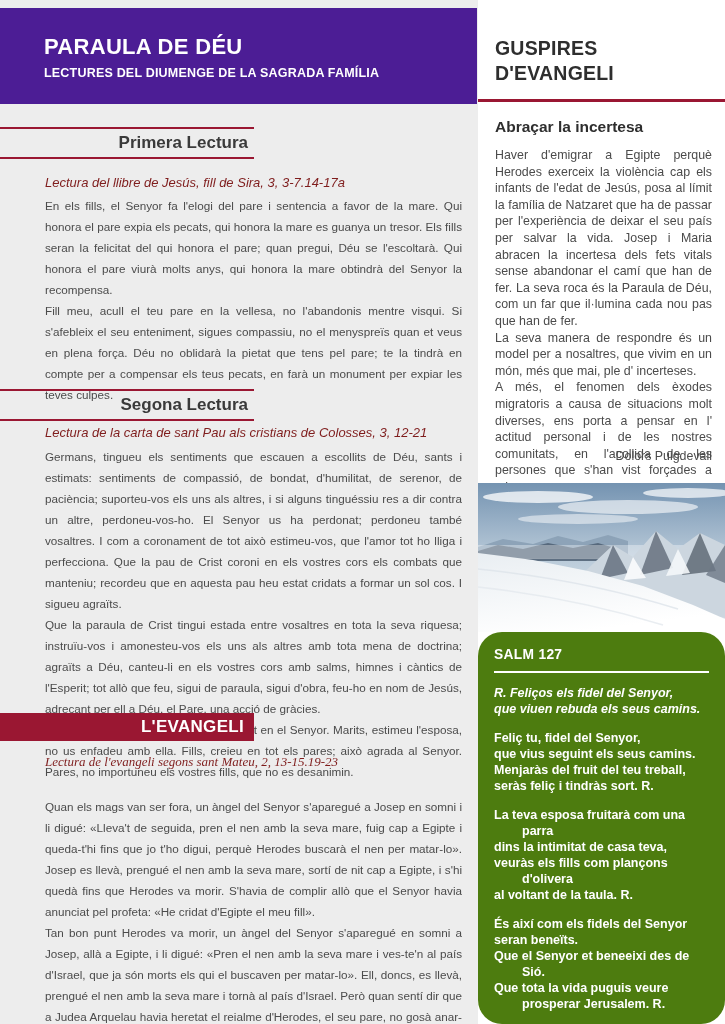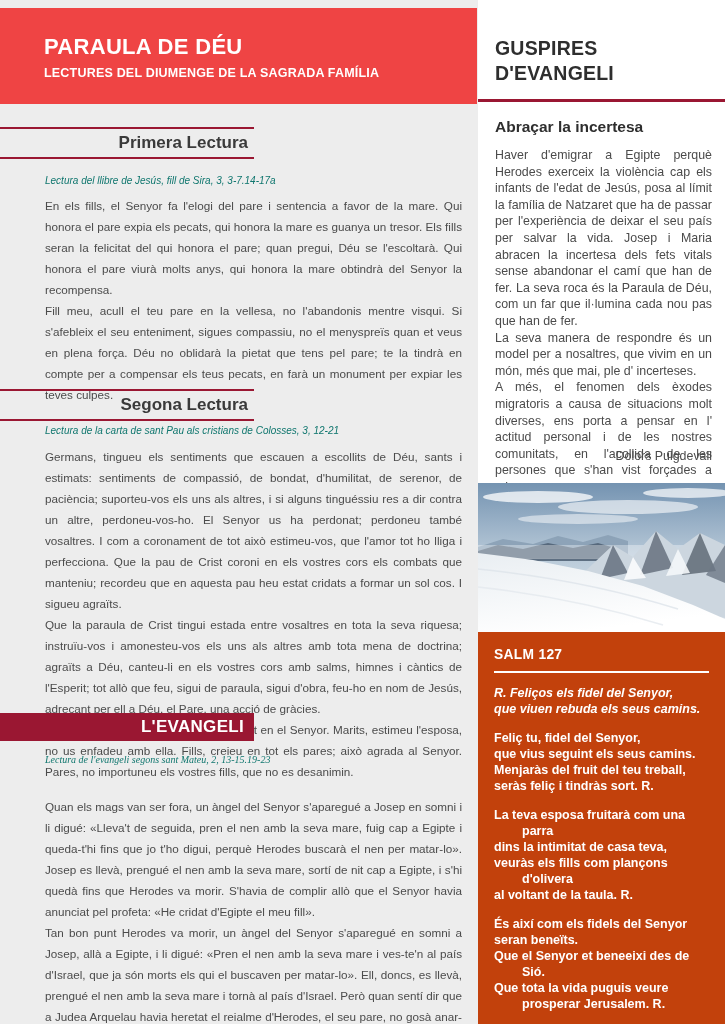--- a/index.html
+++ b/index.html
@@ -2,36 +2,36 @@
 <html><head>
 <meta charset="utf-8">
 <style>
   * { margin:0; padding:0; box-sizing:border-box; }
   html,body { width:725px; height:1024px; background:#ffffff; font-family:"Liberation Sans", sans-serif; }
   body { position:relative; overflow:hidden; }
 
   
   .left-col { position:absolute; left:0; top:0; width:478px; height:1024px; background:#ededed; }
 
-  .header-box { position:absolute; left:0; top:8px; width:477px; height:96px; background:#ef4444; color:#fff; padding:26px 0 0 44px; }
+  .header-box { position:absolute; left:0; top:8px; width:477px; height:96px; background:#4c1d95; color:#fff; padding:26px 0 0 44px; }
   .header-box .title { font-size:22px; font-weight:bold; letter-spacing:.3px; }
   .header-box .subtitle { font-size:12.5px; font-weight:bold; margin-top:6px; letter-spacing:.2px; }
 
   .section-strip { position:absolute; left:0; width:254px; height:32px;
     border-top:2.5px solid #9a1732; border-bottom:2.5px solid #9a1732;
     display:flex; align-items:center; justify-content:flex-end; padding-right:6px;
     font-size:17px; font-weight:bold; color:#3a3a3a; }
   .strip-1 { top:127px;align-items:center; }
   .strip-2 { top:389px; }
 
   .gospel-strip { position:absolute; left:0; top:713px; width:254px; height:28px; background:#9a1732;
     display:flex; align-items:center; justify-content:flex-end; padding-right:10px;
     font-size:17px; font-weight:bold; color:#ffffff; letter-spacing:.3px; }
 
-  .intro { position:absolute; left:45px; width:420px; font-style:italic; font-size:10px; color:#0f766e; }
+  .intro { position:absolute; left:45px; width:420px; font-style:italic; font-size:13px; color:#7f1d1d; }
   .intro-1 { top:175px; }
   .intro-2 { top:425px; }
   .intro-3 { top:754px;font-family:Liberation Serif, serif; }
 
   .body-block { position:absolute; left:45px; width:417px; font-size:11.7px; line-height:21px;
     text-align:justify; color:#4b4b4b; }
   .body-1 { top:195px; }
   .body-2 { top:446px; }
   .body-3 { top:796px; }
   .body-block p { margin:0; }
@@ -41,21 +41,21 @@
   .masthead-rule { position:absolute; left:478px; top:99px; width:247px; height:2.5px; background:#9a1732; }
 
   .article-title { position:absolute; left:495px; top:118px; font-size:15.5px; font-weight:bold; color:#2e2e2e; }
   .article-body { position:absolute; left:495px; top:147px; width:217px; font-size:12.4px; line-height:16.6px; text-align:justify; color:#4b4b4b; }
   .article-body p { margin:0; }
   .article-author { position:absolute; left:495px; top:449px; width:217px; text-align:right; font-size:12.4px; color:#4b4b4b; }
 
   .photo { position:absolute; left:478px; top:483px; width:247px; height:149px; overflow:hidden; }
   .photo svg { display:block; }
 
-  .psalm { position:absolute; left:478px; top:632px; width:247px; height:392px; background:#c2410c; color:#ffffff; padding:15px 16px 0 16px; }
+  .psalm { position:absolute; left:478px; top:632px; width:247px; height:392px; background:#4d7c0f; color:#ffffff; padding:15px 16px 0 16px;border-radius:24px; }
   .psalm-heading { font-size:13.8px; font-weight:bold; letter-spacing:.3px; }
   .psalm-divider { height:1.5px; background:#ffffff; margin:9px 0 12px 0; }
   .psalm-response { font-size:12.5px; font-weight:bold; font-style:italic; line-height:16px; }
   .psalm-stanza { margin-top:13px; font-size:12.5px; font-weight:bold; line-height:16px; }
   .psalm-line.ind { padding-left:28px; }
 </style>
 </head>
 <body>
 
 <div class="left-col">

